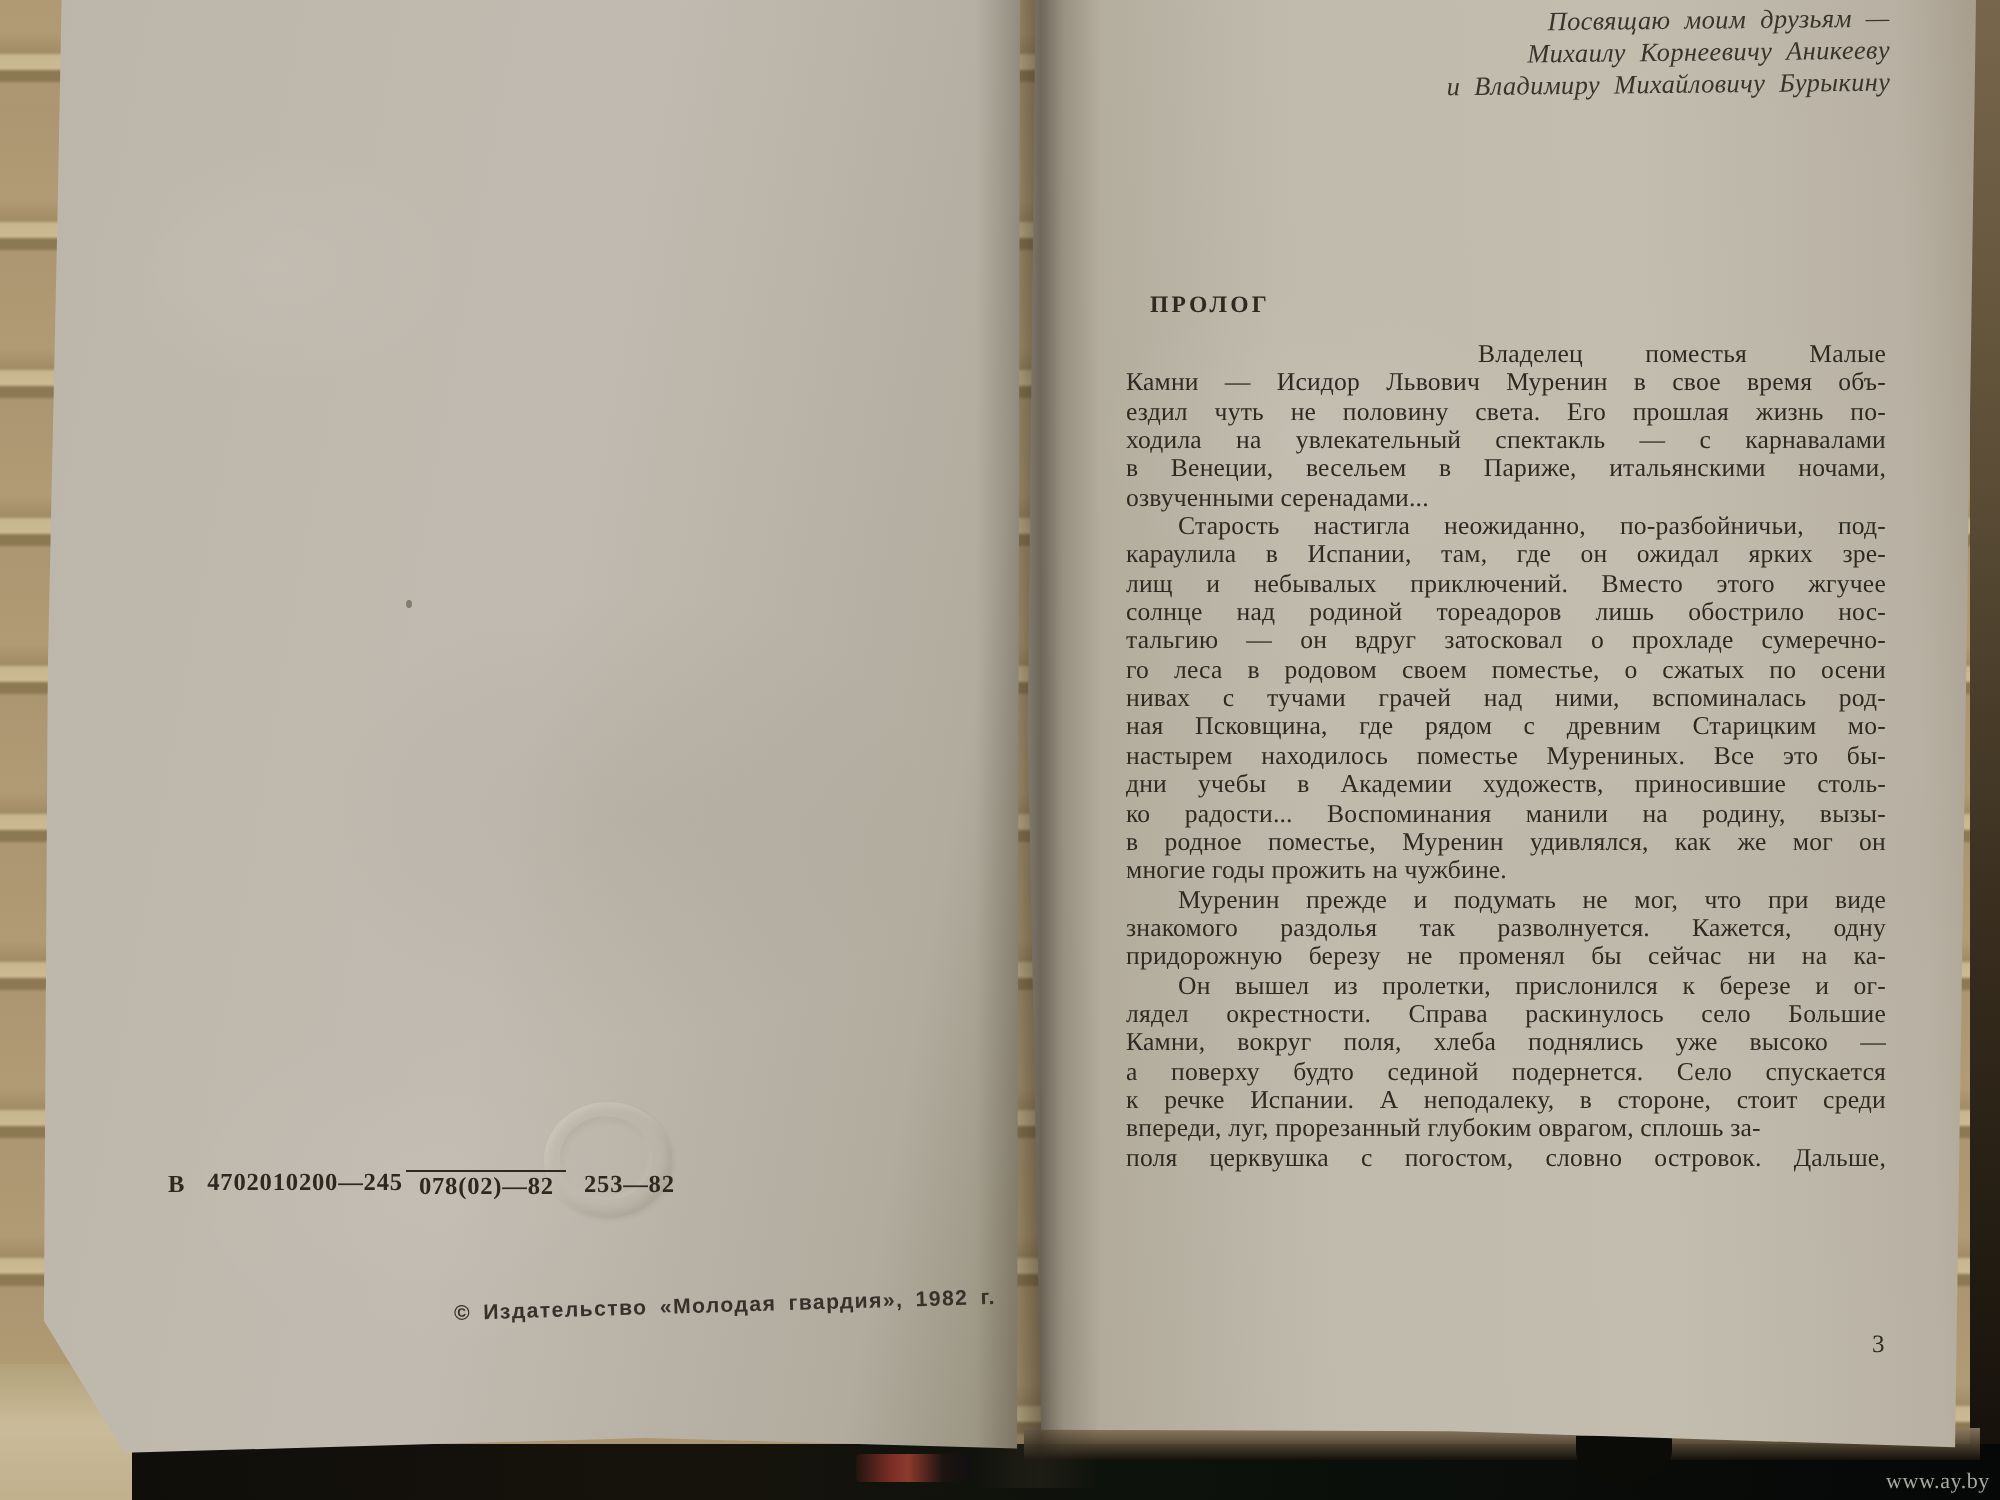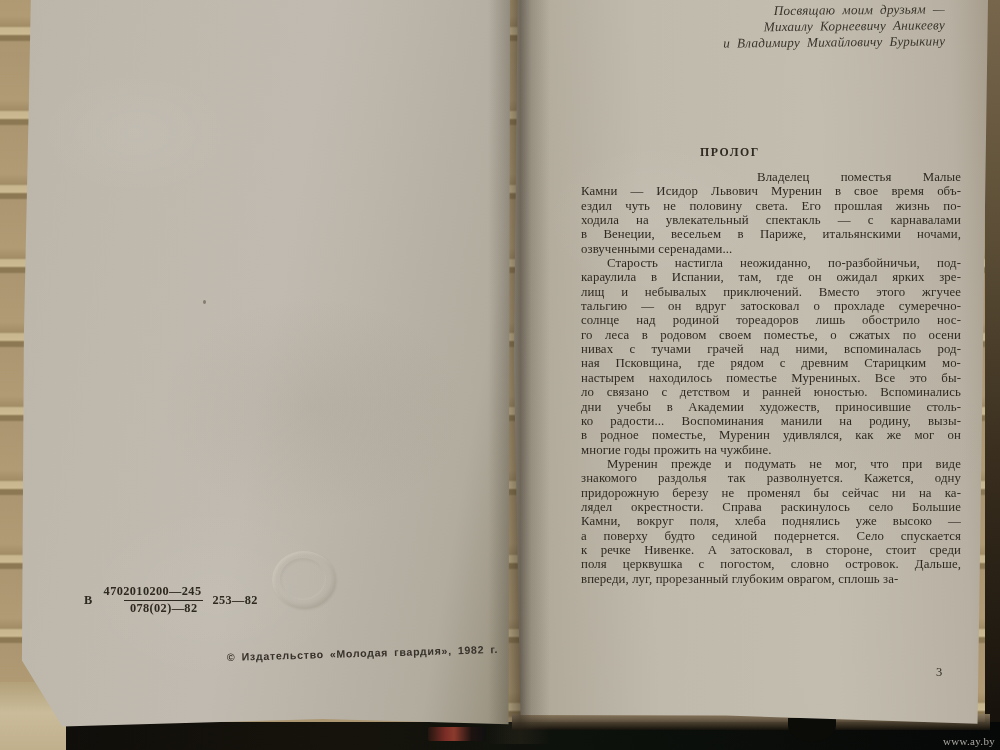--- a/index.html
+++ b/index.html
@@ -52,32 +52,32 @@
   .gutter{position:absolute;left:488px;top:0;width:62px;height:744px;z-index:4;pointer-events:none;
     background:linear-gradient(90deg,rgba(59,51,38,0) 0%,rgba(59,51,38,0.28) 35%,rgba(45,38,27,0.5) 52%,rgba(59,51,38,0.22) 70%,rgba(59,51,38,0) 100%);}
   
   .stamp{position:absolute;left:272px;top:551px;width:64px;height:58px;border-radius:50%;z-index:5;opacity:.55;
     box-shadow:inset 2px 2px 3px rgba(230,224,208,0.55), inset -2px -3px 4px rgba(96,86,64,0.28), 1px 1px 2px rgba(96,86,64,0.18);}
   .stamp-inner{position:absolute;left:8px;top:7px;width:46px;height:42px;border-radius:50%;opacity:.6;
     box-shadow:inset -1px -1px 2px rgba(230,224,208,0.5), inset 1px 2px 3px rgba(96,86,64,0.25);}
   .speck{position:absolute;left:203px;top:300px;width:3px;height:4px;border-radius:50%;background:#6b6253;opacity:.7;z-index:5;}
   .code-block{position:absolute;left:84px;top:585px;z-index:5;display:flex;align-items:center;gap:9px;
     color:#2e2920;font-weight:bold;font-size:12.3px;letter-spacing:0.4px;}
-  .code-frac{display:flex;flex-direction:column;align-items:flex-end;line-height:13.5px;}
+  .code-frac{display:flex;align-items:flex-start;line-height:13.5px;}
   .code-num{padding:0 2px 1px;}
   .code-den{border-top:1.4px solid #2e2920;padding:1px 6px 0;}
   .copyright{position:absolute;left:227px;top:651px;z-index:5;transform:rotate(-1.7deg);transform-origin:left center;
     font-family:"Liberation Sans",sans-serif;font-weight:bold;font-size:10.6px;letter-spacing:0.7px;word-spacing:2.5px;color:#36312a;}
   
   .dedication{position:absolute;left:620px;top:3px;width:325px;z-index:5;text-align:right;
     font-style:italic;font-size:13.2px;line-height:15.8px;color:#39342b;letter-spacing:0.2px;word-spacing:3.5px;
     transform:rotate(-0.6deg);}
-  .heading{position:absolute;left:534px;top:145px;width:380px;z-index:5;text-align:center;padding-left:12px;box-sizing:border-box;
+  .heading{position:absolute;left:563px;top:145px;width:380px;z-index:5;padding-left:12px;box-sizing:border-box;
     font-weight:bold;font-size:11.8px;letter-spacing:1.6px;color:#2e2921;}
-  .body-text{position:absolute;left:581px;top:170px;width:380px;z-index:5;
+  .body-text{position:absolute;left:563px;top:170px;width:380px;z-index:5;
     font-size:12.8px;line-height:14.35px;color:#2e2921;letter-spacing:0.1px;}
   .line{text-align:justify;text-align-last:justify;}
   .line.last{text-align-last:auto;}
   .line.first{text-indent:26px;}
   .line.first.big{text-indent:176px;}
   .page-number{position:absolute;left:936px;top:665px;z-index:5;font-size:12.5px;color:#2e2921;}
   .watermark{position:absolute;right:5px;bottom:3px;z-index:6;
     font-family:Liberation Serif, serif;font-size:11px;color:#a9a8a2;letter-spacing:0.3px;}
 </style>
 </head>
@@ -126,43 +126,43 @@
         <div class="line">Камни — Исидор Львович Муренин в свое время объ-</div>
         <div class="line">ездил чуть не половину света. Его прошлая жизнь по-</div>
         <div class="line">ходила на увлекательный спектакль — с карнавалами</div>
         <div class="line">в Венеции, весельем в Париже, итальянскими ночами,</div>
         <div class="line last">озвученными серенадами...</div>
       </div>
       <div class="para">
         <div class="line first">Старость настигла неожиданно, по-разбойничьи, под-</div>
         <div class="line">караулила в Испании, там, где он ожидал ярких зре-</div>
         <div class="line">лищ и небывалых приключений. Вместо этого жгучее</div>
+        <div class="line">солнце над родиной тореадоров лишь обострило нос-</div>
         <div class="line">тальгию — он вдруг затосковал о прохладе сумеречно-</div>
-        <div class="line">солнце над родиной тореадоров лишь обострило нос-</div>
         <div class="line">го леса в родовом своем поместье, о сжатых по осени</div>
         <div class="line">нивах с тучами грачей над ними, вспоминалась род-</div>
         <div class="line">ная Псковщина, где рядом с древним Старицким мо-</div>
         <div class="line">настырем находилось поместье Мурениных. Все это бы-</div>
-        <div class="line">ло связано с детством и ранней юностью. Вспоминались</div>
         <div class="line">дни учебы в Академии художеств, приносившие столь-</div>
         <div class="line">ко радости... Воспоминания манили на родину, вызы-</div>
         <div class="line">в родное поместье, Муренин удивлялся, как же мог он</div>
         <div class="line last">многие годы прожить на чужбине.</div>
       </div>
       <div class="para">
         <div class="line first">Муренин прежде и подумать не мог, что при виде</div>
         <div class="line">знакомого раздолья так разволнуется. Кажется, одну</div>
         <div class="line">придорожную березу не променял бы сейчас ни на ка-</div>
       </div>
       <div class="para">
+        <div class="line first">Он вышел из пролетки, прислонился к березе и ог-</div>
         <div class="line">лядел окрестности. Справа раскинулось село Большие</div>
         <div class="line">Камни, вокруг поля, хлеба поднялись уже высоко —</div>
         <div class="line">а поверху будто сединой подернется. Село спускается</div>
-        <div class="line">к речке Нивенке. А затосковал, в стороне, стоит среди</div>
+        <div class="line">к речке Испании. А неподалеку, в стороне, стоит среди</div>
+        <div class="line last">впереди, луг, прорезанный глубоким оврагом, сплошь за-</div>
         <div class="line">поля церквушка с погостом, словно островок. Дальше,</div>
-        <div class="line last">впереди, луг, прорезанный глубоким оврагом, сплошь за-</div>
       </div>
     </div>
 
   <div class="page-number">3</div>
 
   <div class="watermark">www.ay.by</div>
 </div>
 
 </body></html>

